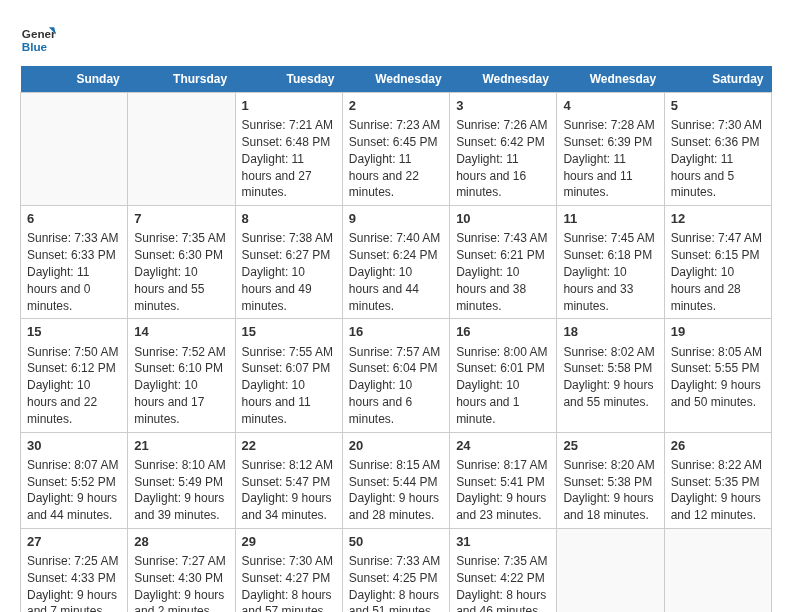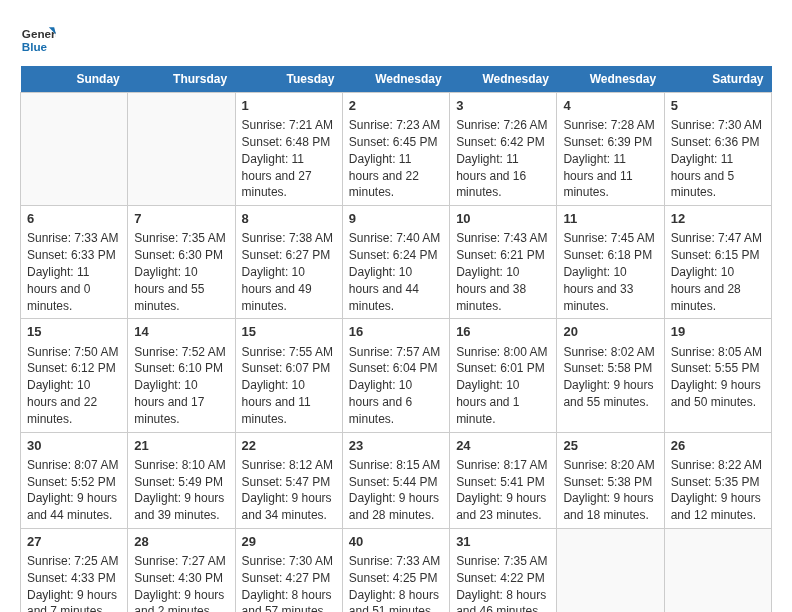--- a/index.html
+++ b/index.html
@@ -173,21 +173,21 @@
         </td>
         <td>
           <div class="day-number">16</div>
           <div class="day-info">Sunrise: 7:57 AM<br>Sunset: 6:04 PM<br>Daylight: 10 hours and 6 minutes.</div>
         </td>
         <td>
           <div class="day-number">16</div>
           <div class="day-info">Sunrise: 8:00 AM<br>Sunset: 6:01 PM<br>Daylight: 10 hours and 1 minute.</div>
         </td>
         <td>
-          <div class="day-number">20</div>
+          <div class="day-number">18</div>
           <div class="day-info">Sunrise: 8:02 AM<br>Sunset: 5:58 PM<br>Daylight: 9 hours and 55 minutes.</div>
         </td>
         <td>
           <div class="day-number">19</div>
           <div class="day-info">Sunrise: 8:05 AM<br>Sunset: 5:55 PM<br>Daylight: 9 hours and 50 minutes.</div>
         </td>
       </tr>
       <tr>
         <td>
           <div class="day-number">30</div>
@@ -195,21 +195,21 @@
         </td>
         <td>
           <div class="day-number">21</div>
           <div class="day-info">Sunrise: 8:10 AM<br>Sunset: 5:49 PM<br>Daylight: 9 hours and 39 minutes.</div>
         </td>
         <td>
           <div class="day-number">22</div>
           <div class="day-info">Sunrise: 8:12 AM<br>Sunset: 5:47 PM<br>Daylight: 9 hours and 34 minutes.</div>
         </td>
         <td>
-          <div class="day-number">23</div>
+          <div class="day-number">20</div>
           <div class="day-info">Sunrise: 8:15 AM<br>Sunset: 5:44 PM<br>Daylight: 9 hours and 28 minutes.</div>
         </td>
         <td>
           <div class="day-number">24</div>
           <div class="day-info">Sunrise: 8:17 AM<br>Sunset: 5:41 PM<br>Daylight: 9 hours and 23 minutes.</div>
         </td>
         <td>
           <div class="day-number">25</div>
           <div class="day-info">Sunrise: 8:20 AM<br>Sunset: 5:38 PM<br>Daylight: 9 hours and 18 minutes.</div>
         </td>
@@ -225,21 +225,21 @@
         </td>
         <td>
           <div class="day-number">28</div>
           <div class="day-info">Sunrise: 7:27 AM<br>Sunset: 4:30 PM<br>Daylight: 9 hours and 2 minutes.</div>
         </td>
         <td>
           <div class="day-number">29</div>
           <div class="day-info">Sunrise: 7:30 AM<br>Sunset: 4:27 PM<br>Daylight: 8 hours and 57 minutes.</div>
         </td>
         <td>
-          <div class="day-number">40</div>
+          <div class="day-number">50</div>
           <div class="day-info">Sunrise: 7:33 AM<br>Sunset: 4:25 PM<br>Daylight: 8 hours and 51 minutes.</div>
         </td>
         <td>
           <div class="day-number">31</div>
           <div class="day-info">Sunrise: 7:35 AM<br>Sunset: 4:22 PM<br>Daylight: 8 hours and 46 minutes.</div>
         </td>
         <td class="empty"></td>
         <td class="empty"></td>
       </tr>
     </tbody>

